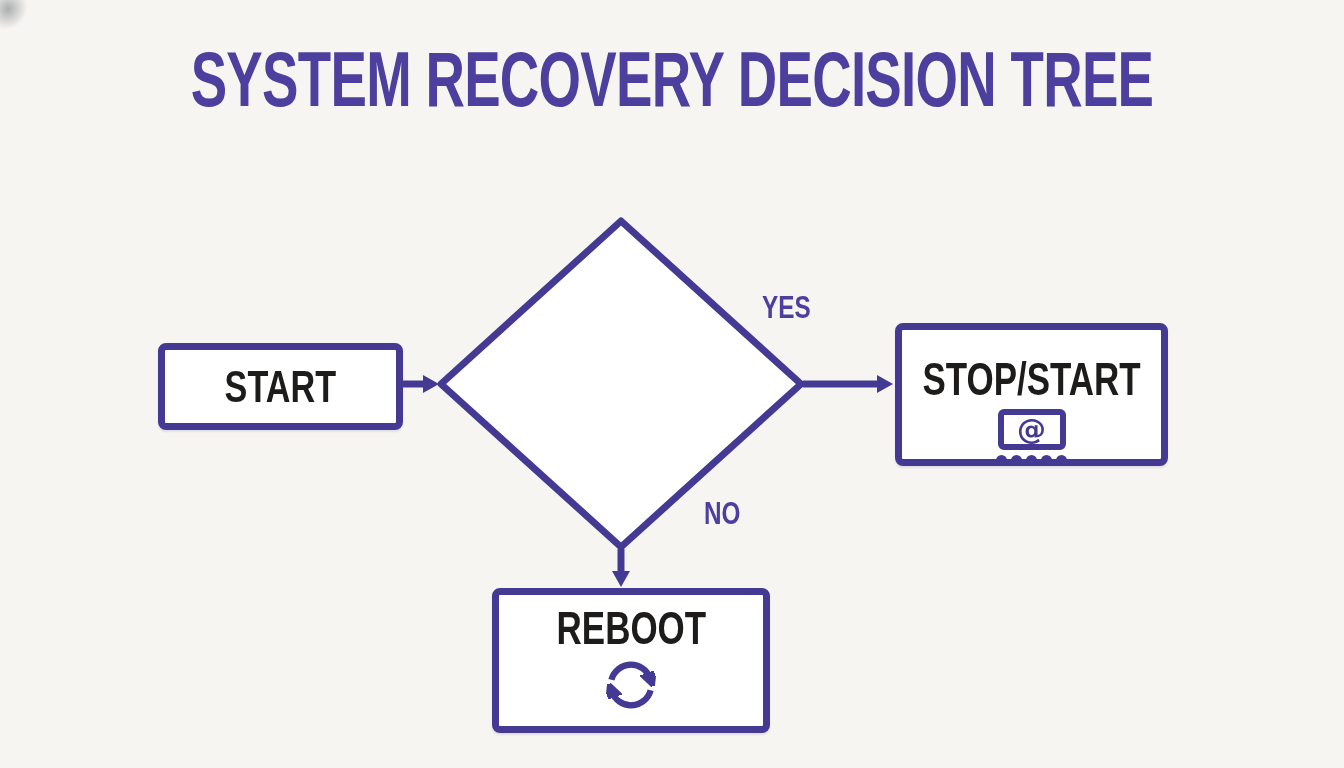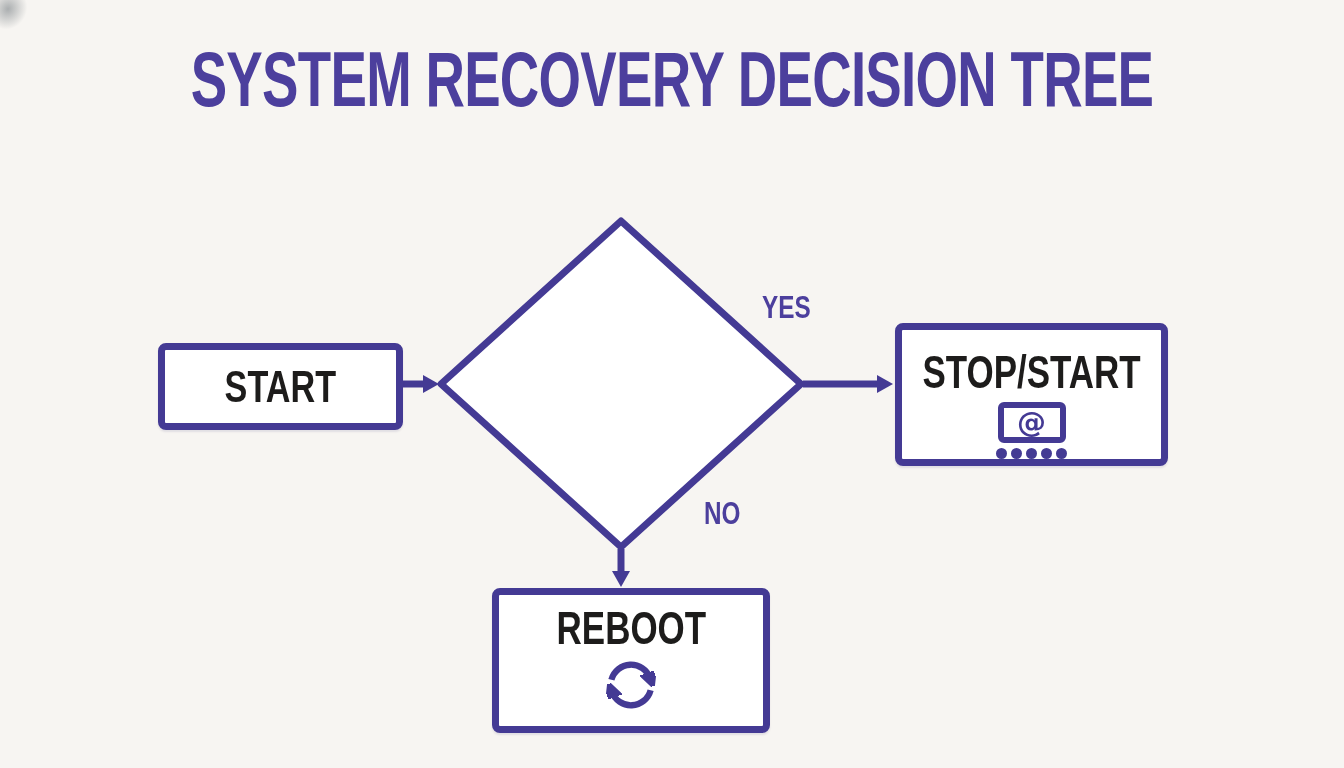--- a/index.html
+++ b/index.html
@@ -38,21 +38,21 @@
 
   .decision-label{position:absolute;left:441px;top:221px;width:360px;height:326px;
     display:flex;align-items:center;justify-content:center;text-align:center}
   .decision-label .cond{font-size:42px;font-weight:bold;color:var(--node-text);line-height:1.18}
 
   .edge-label{position:absolute;font-size:32px;font-weight:bold;color:var(--label);line-height:1}
   .edge-label .cond{transform-origin:left center;white-space:nowrap}
   .edge-label.yes{left:762px;top:291px}
   .edge-label.no{left:704px;top:497px}
 
-  .stop-start{justify-content:flex-end;padding-top:32px}
+  .stop-start{justify-content:center;padding-top:32px}
   .monitor{width:68px;height:48px;border:6px solid var(--primary);border-radius:6px;
     margin-top:7px;display:flex;align-items:center;justify-content:center;background:var(--node-fill)}
   .at{font-family:"DejaVu Sans",sans-serif;font-weight:bold;font-size:29px;color:var(--primary);line-height:1}
   .dots{display:flex;gap:4px;margin-top:5px}
   .dots span{width:11px;height:11px;border-radius:50%;background:var(--primary)}
 
   .reboot{justify-content:flex-start;padding-top:10px}
   .refresh{margin-top:5px}
   .refresh path{stroke:var(--primary);stroke-width:6.5;fill:none}
   .refresh .mk{fill:var(--primary)}

